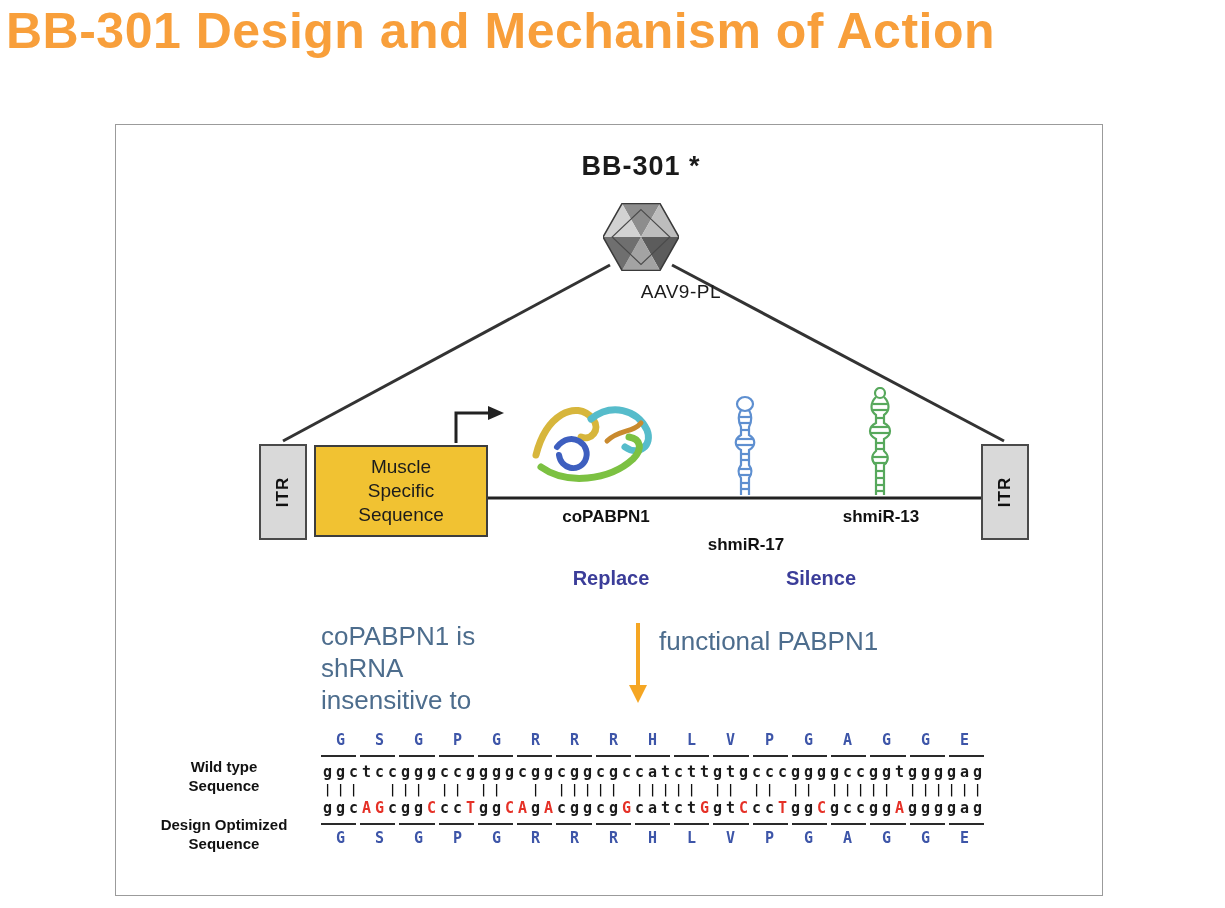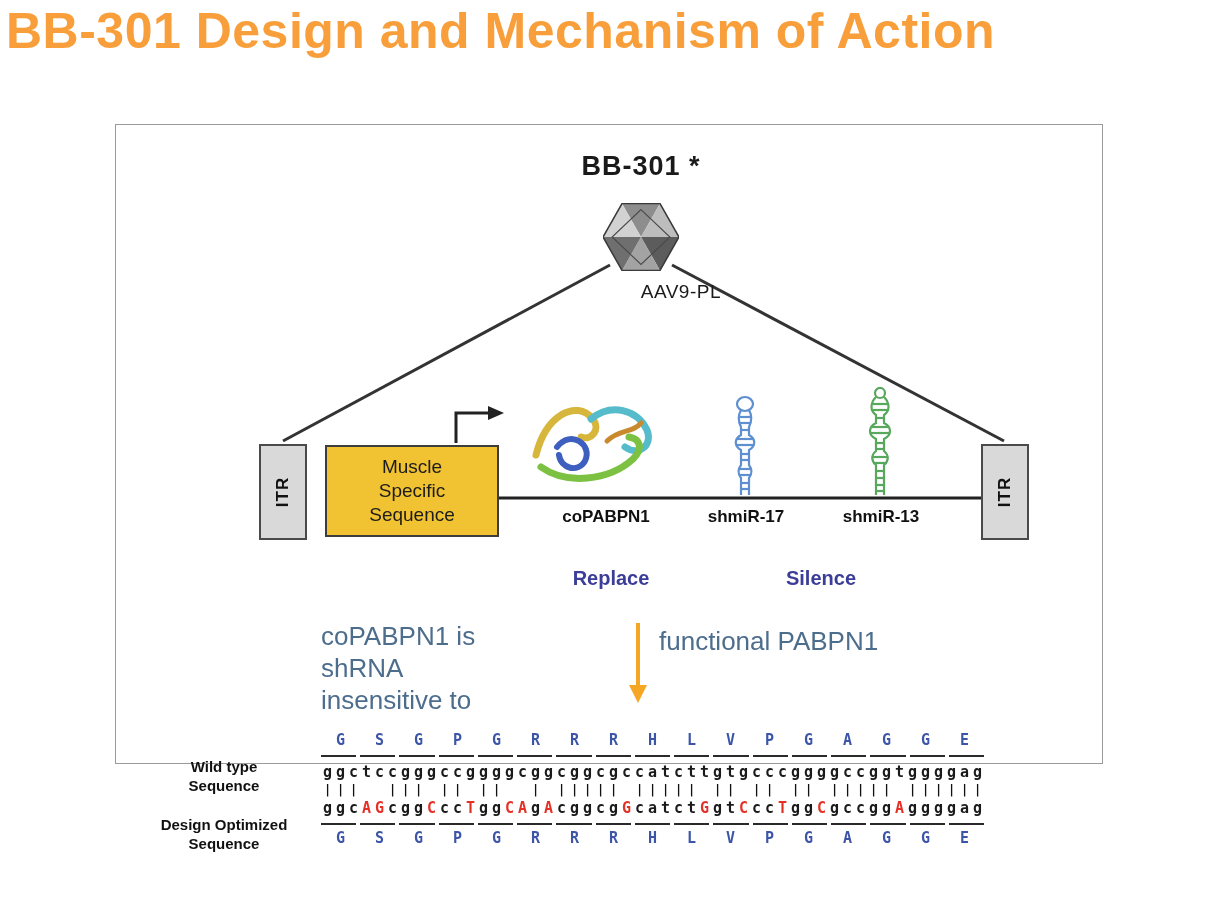--- a/index.html
+++ b/index.html
@@ -15,21 +15,21 @@
   html,body{width:1225px;height:908px;background:#ffffff;overflow:hidden;}
   body{font-family:"Liberation Sans", sans-serif;position:relative;}
 
   .title{
     position:absolute;left:6px;top:2px;width:1215px;
     font-size:50px;font-weight:700;letter-spacing:0.5px;
     color:var(--title-orange);white-space:nowrap;
   }
 
   .panel{
-    position:absolute;left:115px;top:124px;width:988px;height:640px;
+    position:absolute;left:115px;top:124px;width:988px;height:772px;
     border:1px solid #9b9b9b;background:#ffffff;
   }
   .panel .abs{position:absolute;}
 
   .construct-title{
     left:425px;top:26px;width:200px;text-align:center;
     font-size:27px;font-weight:700;color:#1a1a1a;letter-spacing:1px;
   }
   .capsid-label{
     left:445px;top:156px;width:160px;text-align:right;
@@ -43,32 +43,32 @@
     display:flex;align-items:center;justify-content:center;
   }
   .itr-left{left:143px;top:319px;}
   .itr-right{left:865px;top:319px;}
   .itr-text{transform:rotate(-90deg);font-size:17px;font-weight:700;color:#111;letter-spacing:1px;}
 
   .promoter{
     left:198px;top:320px;width:174px;height:92px;
     background:var(--promoter-yellow);border:2px solid #3d3d3d;
     display:flex;flex-direction:column;align-items:center;justify-content:center;
-    font-size:19px;line-height:24px;color:#1c1c1c;font-weight:500;text-align:center;margin-left:11px;
+    font-size:19px;line-height:24px;color:#1c1c1c;font-weight:500;text-align:center;
   }
 
   .protein{left:405px;top:260px;width:150px;height:110px;}
   .hairpin17{left:607px;top:270px;width:44px;height:102px;}
   .hairpin13{left:742px;top:262px;width:44px;height:110px;}
 
   .gene-label{
     top:382px;text-align:center;font-size:17px;font-weight:600;color:#111;
   }
   .lbl-copabpn1{left:410px;width:160px;}
-  .lbl-shmir17{left:570px;width:120px;}
+  .lbl-shmir17{left:570px;width:120px;margin-top:28px;}
   .lbl-shmir13{left:705px;width:120px;}
 
   .function-label{
     top:442px;width:150px;text-align:center;
     font-size:20px;font-weight:700;color:var(--navy);
   }
   .lbl-replace{left:420px;}
   .lbl-silence{left:630px;}
 
   .note{

